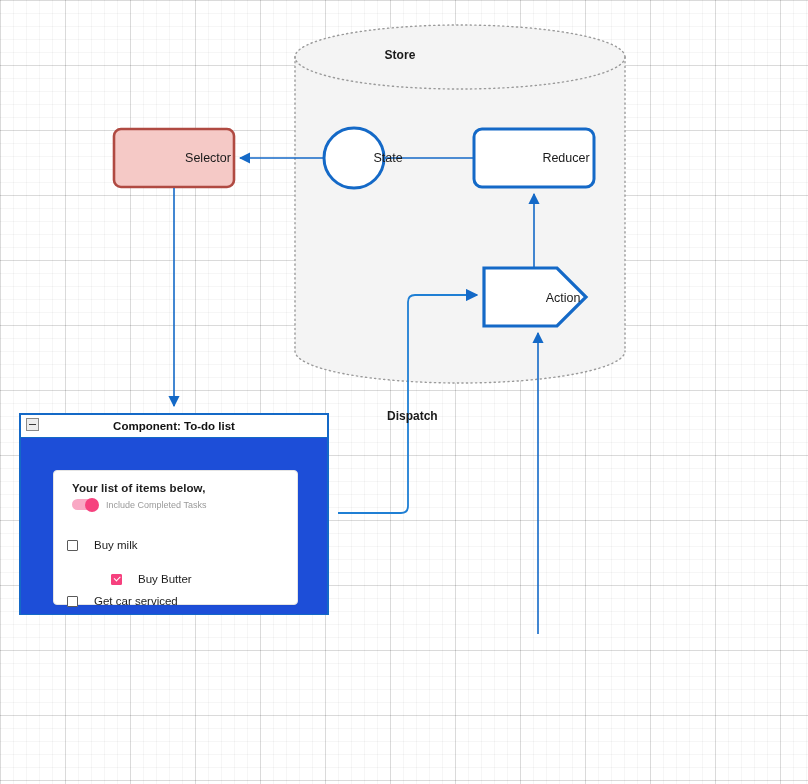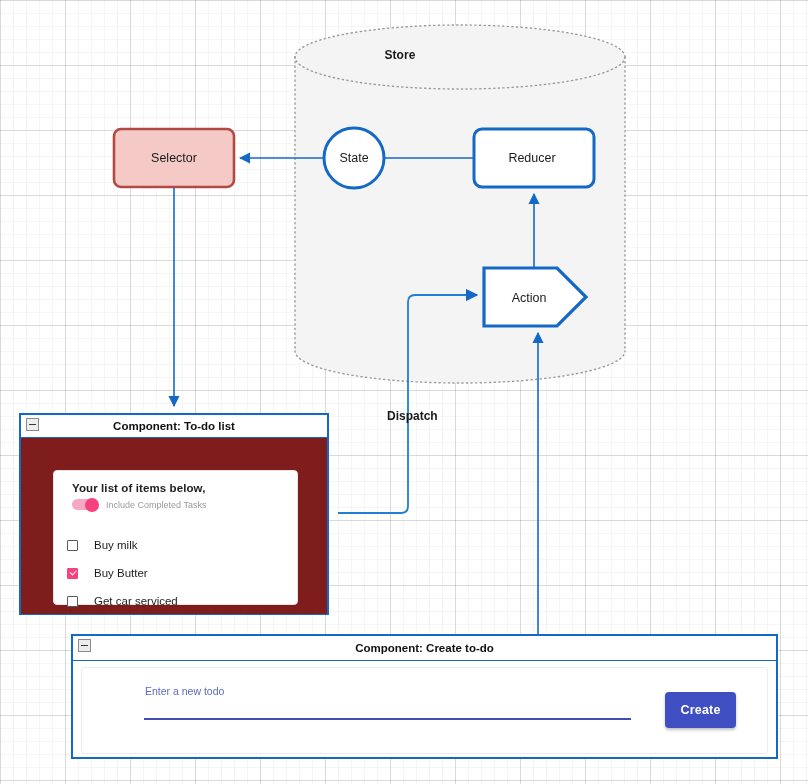--- a/index.html
+++ b/index.html
@@ -48,20 +48,21 @@
 
   
   .shape-text {
     position: absolute;
     display: flex;
     align-items: center;
     justify-content: center;
     font-size: 12.5px;
     color: #1a1a1a;
     pointer-events: none;
+    padding-left: 34px;
   }
   #selector-text { left: 113px; top: 128px; width: 122px; height: 60px; }
   #state-text    { left: 323px; top: 128px; width: 62px;  height: 60px; }
   #reducer-text  { left: 473px; top: 128px; width: 118px; height: 60px; }
   #action-text   { left: 483px; top: 267px; width: 92px;  height: 62px; }
 
   #dispatch-label {
     left: 387px; top: 409px;
     font-size: 12px;
     font-weight: bold;
@@ -102,21 +103,21 @@
     background: #3a3a3a;
   }
   .component-title {
     font-size: 11.5px;
     font-weight: bold;
     color: #111;
   }
   #todo-body {
     position: relative;
     height: calc(100% - 22px);
-    background: #7f1d1d;
+    background: #1d4ed8;
   }
   #todo-card {
     position: absolute;
     left: 32px; top: 32px;
     width: 245px; height: 135px;
     background: #ffffff;
     border: 1px solid #e4e4e4;
     border-radius: 4px;
     box-shadow: 0 1px 2px rgba(0,0,0,0.04);
     box-sizing: border-box;
@@ -156,21 +157,21 @@
   .todo-item {
     position: absolute;
     left: 13px;
     display: flex;
     align-items: center;
     gap: 16px;
     font-size: 11.5px;
     color: #1c1c1c;
   }
   #todo-item-0 { top: 68px; }
-  #todo-item-1 { top: 96px; }
+  #todo-item-1 { top: 102px; margin-left: 44px; }
   #todo-item-2 { top: 124px; }
   .cbox {
     width: 11px; height: 11px;
     border: 1.2px solid #5a5a5a;
     border-radius: 1px;
     box-sizing: border-box;
     background: #fff;
     flex: 0 0 auto;
   }
   .cbox.checked {
@@ -331,29 +332,14 @@
           <span>Buy Butter</span>
         </div>
         <div class="todo-item" id="todo-item-2">
           <span class="cbox"></span>
           <span>Get car serviced</span>
         </div>
       </div>
     </div>
   </div>
 
-  <div id="create-component">
-    <div id="create-header">
-      <span class="collapse-box">
-          <i></i>
-        </span>
-      <span class="component-title">Component: Create to-do</span>
-    </div>
-    <div id="create-body">
-      <div id="create-card">
-        <div id="input-label">Enter a new todo</div>
-        <div id="input-underline" title="Enter a new todo"></div>
-        <button id="create-button">Create</button>
-      </div>
-    </div>
-  </div>
 
 </div>
 
 </body></html>

